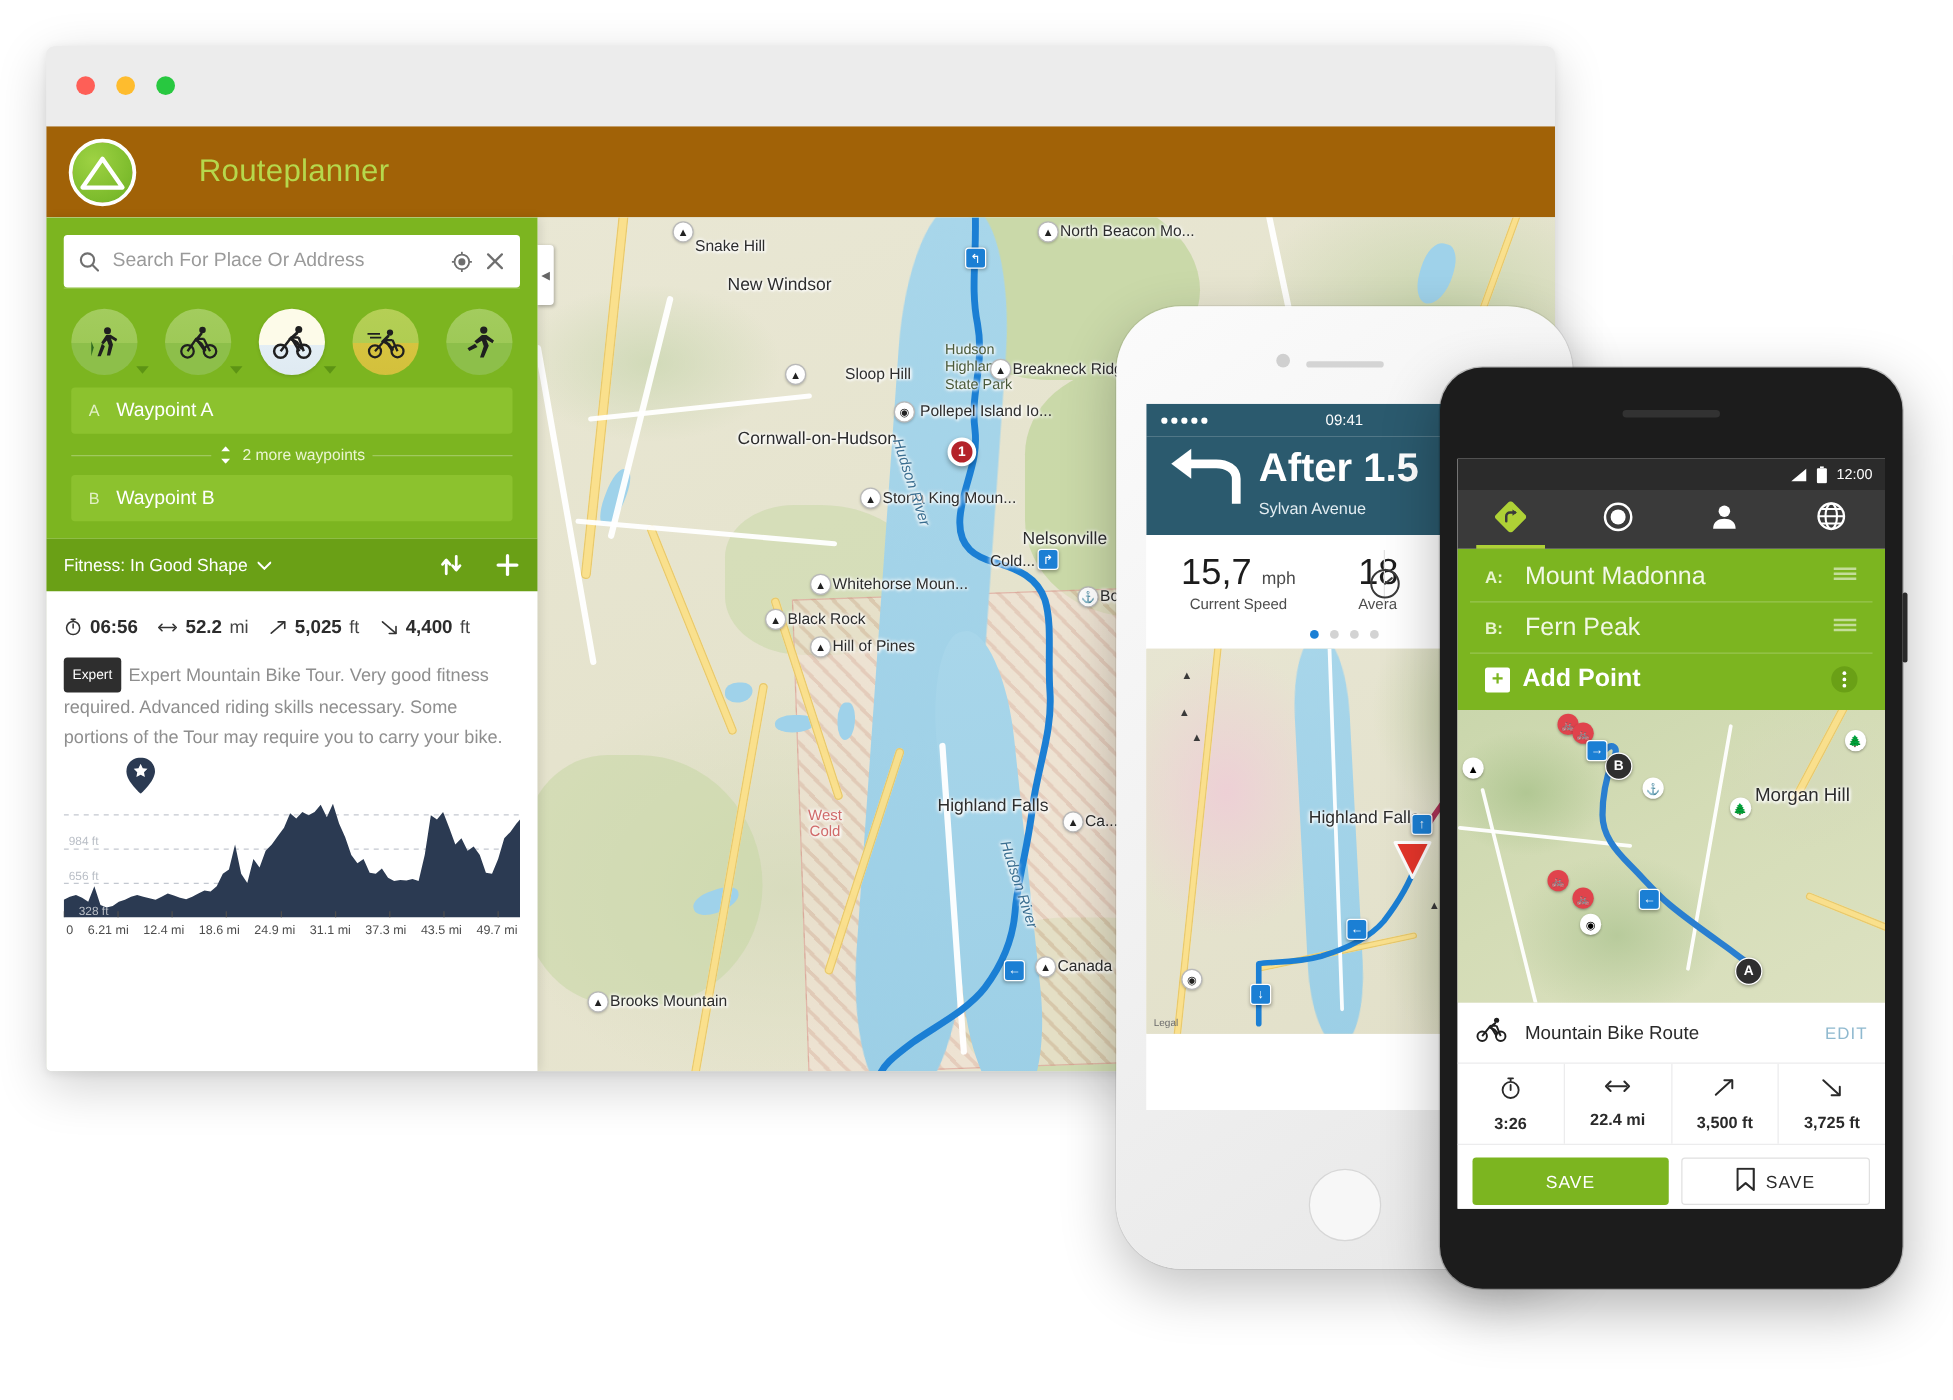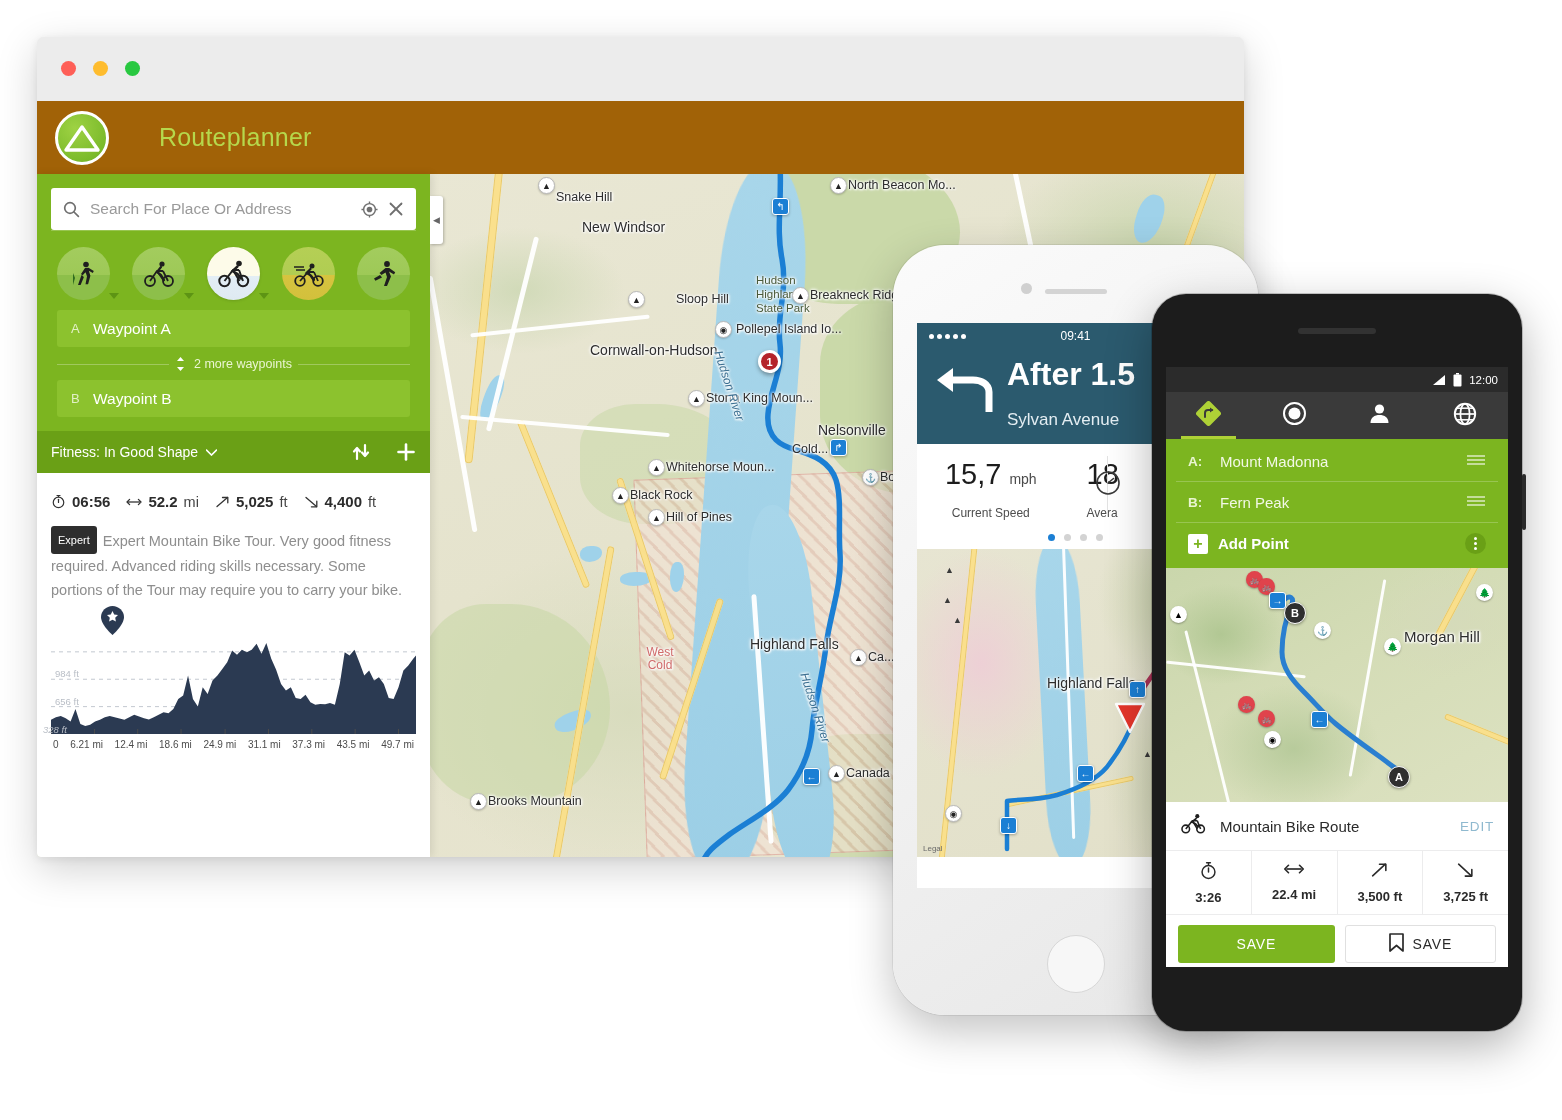--- a/index.html
+++ b/index.html
@@ -260,28 +260,28 @@
   .ip-dots { display: flex; gap: 3px; }
   .ip-dots i { width: 5px; height: 5px; border-radius: 50%; background: #fff; display: block; }
   .ip-time { position: absolute; left: 0; right: 0; text-align: center; font-size: 12px; }
   .ip-nav {
     background: #2b5a6e; color: #fff; padding: 6px 14px 14px 14px;
     display: flex; align-items: center; gap: 14px;
   }
   .ip-arrow { flex: 0 0 auto; }
   .ip-navtext { overflow: hidden; }
   .ip-after { font-size: 32px; font-weight: bold; white-space: nowrap; line-height: 38px; }
-  .ip-street { font-size: 17px; color: #e3edf2; white-space: nowrap; margin-top: 17px; }
+  .ip-street { font-size: 13px; color: #e3edf2; white-space: nowrap; margin-top: 6px; }
   .ip-stats {
     background: #fff; display: flex; padding: 14px 0 8px 0; position: relative;
   }
   .ip-stat { flex: 1; text-align: center; }
   .ip-stat .val { font-size: 29px; color: #1c1c1c; }
   .ip-stat .val small { font-size: 14px; color: #4a4a4a; }
-  .ip-stat .lbl { font-size: 12px; color: #4d4d4d; margin-top: 15px; }
+  .ip-stat .lbl { font-size: 12px; color: #4d4d4d; margin-top: 1px; }
   .ip-divider { position: absolute; left: 60%; top: 12px; bottom: 14px; width: 1px; background: #e2e2e2; }
   .ip-gauge { position: absolute; left: 56%; top: 26px; }
   .ip-pager { display: flex; justify-content: center; gap: 9px; padding: 6px 0 8px 0; background: #fff; }
   .ip-pager i { width: 7px; height: 7px; border-radius: 50%; background: #d3d3d3; display: block; }
   .ip-pager i.on { background: #1b7fd4; }
   .ip-map { position: relative; height: 308px; overflow: hidden; background: #e5e2cf; }
   .ip-camera-btn {
     position: absolute; right: 14px; bottom: 10px; width: 42px; height: 34px;
     background: #fff; border-radius: 4px; display: flex; align-items: center;
     justify-content: center; box-shadow: 0 1px 4px rgba(0,0,0,.25); cursor: pointer;
@@ -323,21 +323,21 @@
   .and-tab.active::after {
     content: ""; position: absolute; left: 18%; right: 18%; bottom: 0;
     height: 3px; background: #aed136;
   }
   .and-list { background: #7cb520; padding: 2px 0 4px 0; }
   .and-row {
     height: 41px; display: flex; align-items: center; padding: 0 12px; gap: 10px;
     border-bottom: 1px solid rgba(255,255,255,.22); margin: 0 10px; cursor: pointer;
   }
   .and-row .letter { color: #e9f5d0; font-size: 13.5px; font-weight: bold; width: 22px; }
-  .and-row .name { color: #f2f8e6; font-size: 15px; flex: 1; }
+  .and-row .name { color: #f2f8e6; font-size: 20px; flex: 1; }
   .and-row .drag { opacity: .55; }
   .and-row.add { border-bottom: none; }
   .and-row.add .name { color: #fff; font-weight: bold; }
   .and-plus {
     width: 20px; height: 20px; background: #fff; border-radius: 2px;
     display: flex; align-items: center; justify-content: center;
     color: #7cb520; font-size: 16px; font-weight: bold; line-height: 1;
   }
   .and-kebab {
     width: 21px; height: 21px; border-radius: 50%; background: #6aa016;
@@ -710,21 +710,21 @@
         <div class="elev-wrap">
           <div class="star-pin">
             <svg viewBox="0 0 23 29">
                 <path d="M11.5 0 C5.2 0 0 5 0 11 C0 19 11.5 29 11.5 29 C11.5 29 23 19 23 11 C23 5 17.8 0 11.5 0 Z" fill="#2b3a52"></path>
                 <path d="M11.5 5 l1.7 3.5 l3.8 .5 l-2.8 2.7 l.7 3.8 l-3.4-1.8 l-3.4 1.8 l.7-3.8 l-2.8-2.7 l3.8-.5 Z" fill="#fff"></path>
               </svg>
           </div>
 
           <div class="elev-ylab" style="left:18px;top:66px;">984 ft</div>
           <div class="elev-ylab" style="left:18px;top:94px;">656 ft</div>
-          <div class="elev-ylab" style="left:6px;top:122px;font-style:italic;">328 ft</div>
+          <div class="elev-ylab" style="left:26px;top:122px;">328 ft</div>
 
           <svg class="elev-svg" id="elev-chart" viewBox="0 0 365 96" preserveAspectRatio="none">
               <line x1="0" x2="365" y1="68.61913043478262" y2="68.61913043478262" stroke="#c3c8d0" stroke-width="1" stroke-dasharray="4 4" vector-effect="non-scaling-stroke"></line>
               <line x1="0" x2="365" y1="41.238260869565224" y2="41.238260869565224" stroke="#c3c8d0" stroke-width="1" stroke-dasharray="4 4" vector-effect="non-scaling-stroke"></line>
               <line x1="0" x2="365" y1="13.857391304347829" y2="13.857391304347829" stroke="#c3c8d0" stroke-width="1" stroke-dasharray="4 4" vector-effect="non-scaling-stroke"></line>
               <path d="M 0.00 81.81 L 4.89 79.30 L 9.79 78.05 L 14.68 80.14 L 19.58 83.48 L 24.47 70.96 L 29.37 85.98 L 34.26 88.07 L 39.16 86.82 L 44.05 83.48 L 48.95 81.81 L 53.84 79.30 L 58.74 78.05 L 63.63 79.30 L 68.52 80.56 L 73.42 81.81 L 78.31 79.30 L 83.21 76.80 L 88.10 78.47 L 93.00 80.14 L 97.89 81.39 L 102.79 79.30 L 107.68 76.80 L 112.58 74.30 L 117.47 75.13 L 122.37 70.96 L 127.26 60.94 L 132.16 57.60 L 137.05 37.57 L 141.94 60.94 L 146.84 68.45 L 151.73 49.25 L 156.63 55.93 L 161.52 42.57 L 166.42 37.57 L 171.31 30.89 L 176.21 24.21 L 181.10 12.52 L 186.00 16.70 L 190.89 11.69 L 195.79 14.19 L 200.68 11.69 L 205.57 5.84 L 210.47 15.86 L 215.36 5.01 L 220.26 20.87 L 225.15 31.72 L 230.05 45.91 L 234.94 52.59 L 239.84 49.25 L 244.73 60.10 L 249.63 60.94 L 254.52 56.77 L 259.42 64.28 L 264.31 66.78 L 269.20 65.95 L 274.10 66.37 L 278.99 65.11 L 283.89 66.78 L 288.78 45.91 L 293.68 14.19 L 298.57 17.53 L 303.47 11.69 L 308.36 24.21 L 313.26 37.57 L 318.15 32.56 L 323.05 42.57 L 327.94 39.23 L 332.84 45.91 L 337.73 60.10 L 342.62 60.94 L 347.52 49.25 L 352.41 32.56 L 357.31 27.55 L 362.20 20.87 L 365.00 17.53 L 365 96 L 0 96 Z" fill="#2b3a52"></path>
               <line x1="0" x2="0" y1="91" y2="96" stroke="#4c4c4c" stroke-width="1" vector-effect="non-scaling-stroke"></line>
               <line x1="43.422413793103445" x2="43.422413793103445" y1="91" y2="96" stroke="#4c4c4c" stroke-width="1" vector-effect="non-scaling-stroke"></line>
               <line x1="86.70498084291188" x2="86.70498084291188" y1="91" y2="96" stroke="#4c4c4c" stroke-width="1" vector-effect="non-scaling-stroke"></line>
               <line x1="130.05747126436782" x2="130.05747126436782" y1="91" y2="96" stroke="#4c4c4c" stroke-width="1" vector-effect="non-scaling-stroke"></line>

